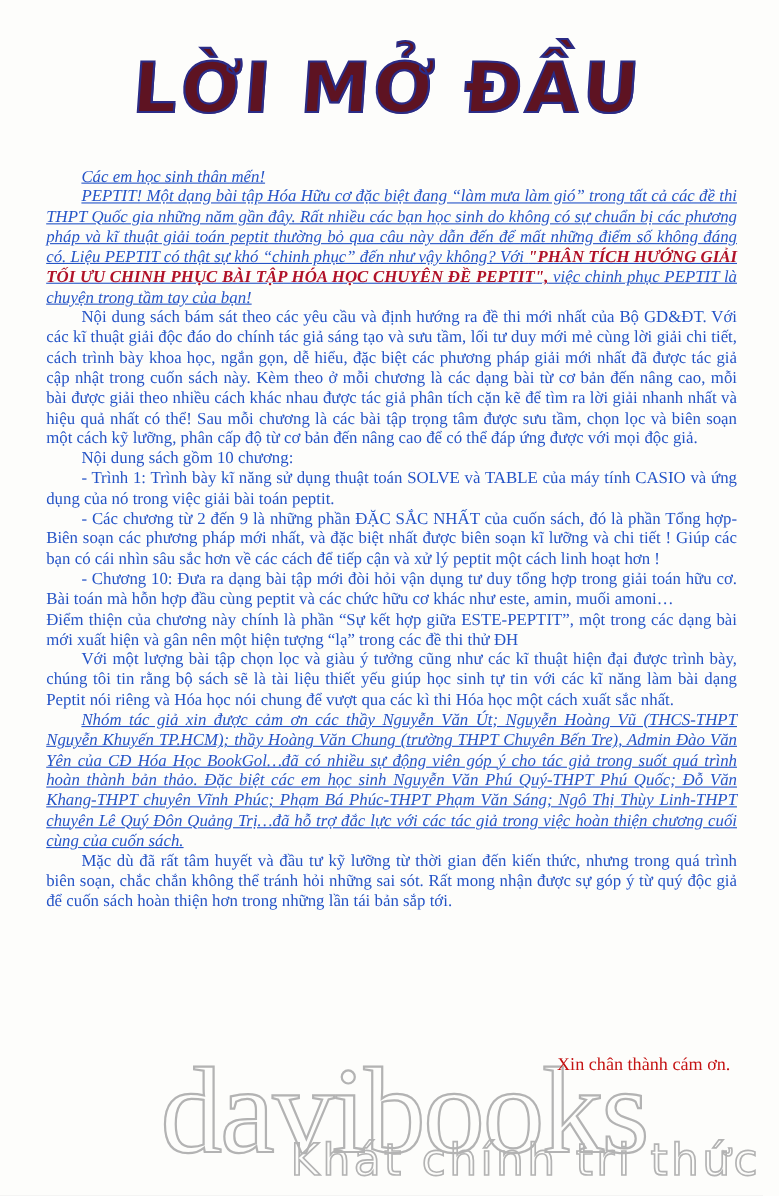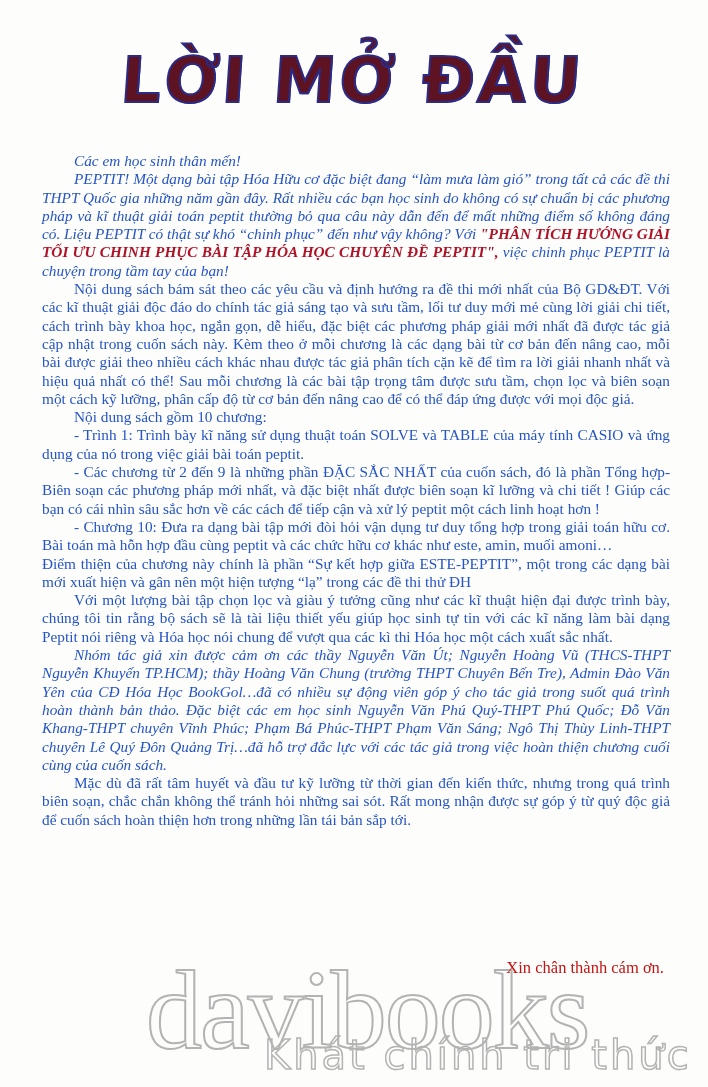--- a/index.html
+++ b/index.html
@@ -28,21 +28,21 @@
     position:absolute;
     left:42px;right:38px;top:152px;
     z-index:2;
     font-size:15.3px;
     line-height:18.3px;
     color:#2554c7;
     text-align:justify;
   }
   .body p{margin:0;text-indent:32px;}
   .body p.noindent{text-indent:0;}
-  .it{font-style:italic;}
+  .it{font-style:italic;text-decoration:underline;}
   .red{color:#b01228;}
   .b{font-weight:bold;}
   .closing{
     position:absolute;
     top:958px;right:44px;
     z-index:3;
     text-align:left;
     color:#c41313;
     font-size:16.5px;
     line-height:20px;

